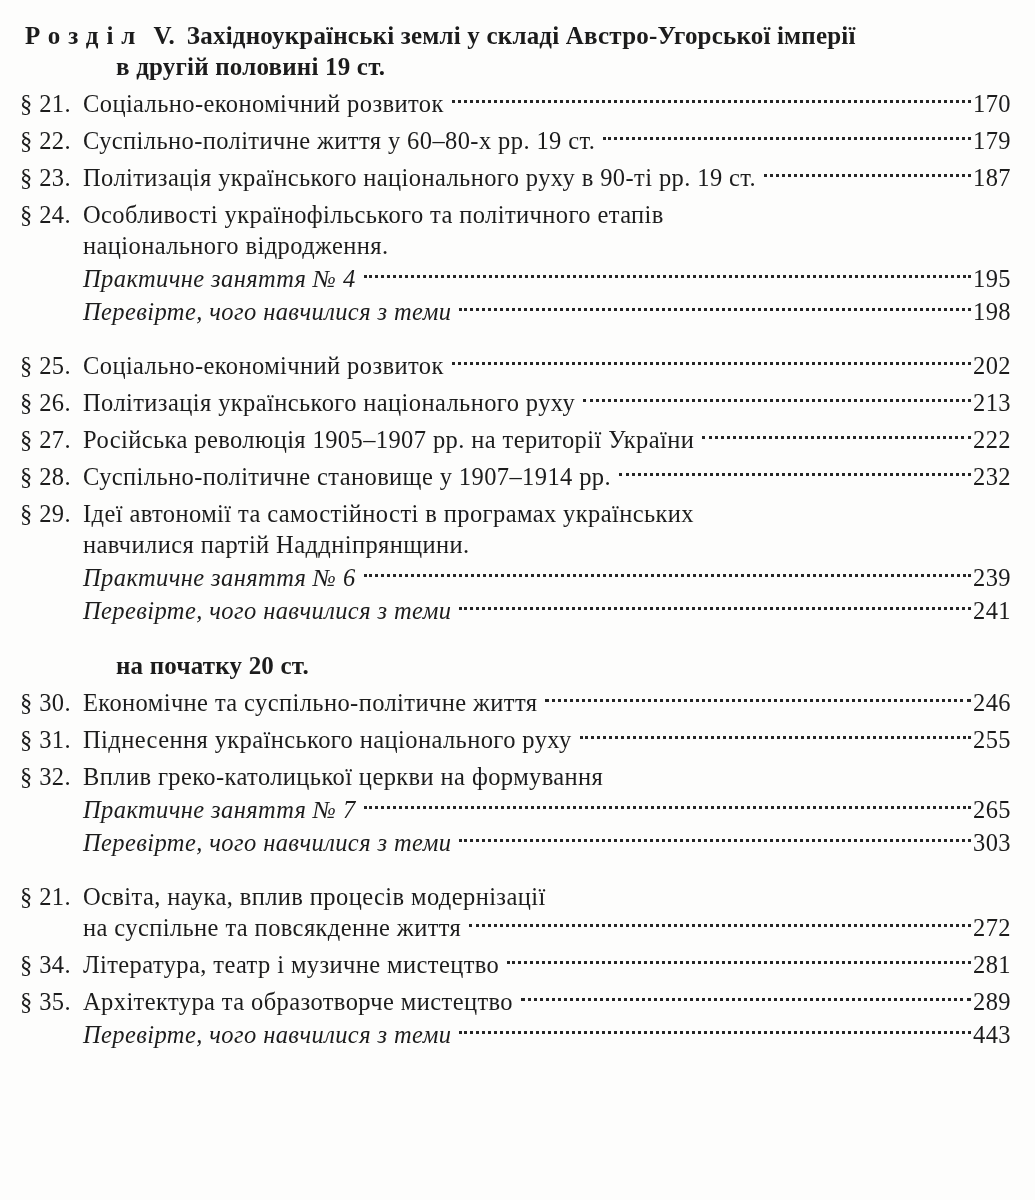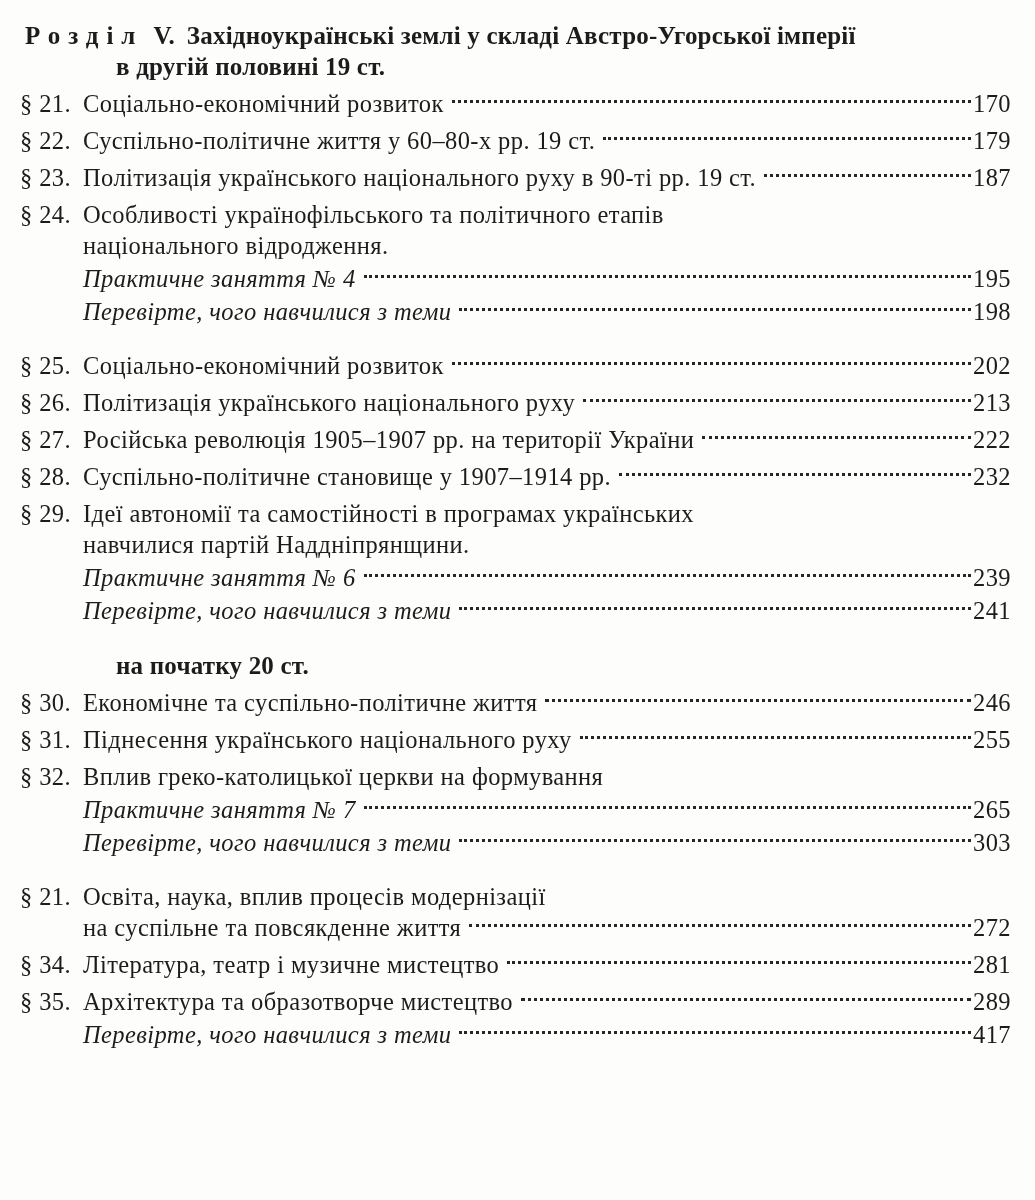--- a/index.html
+++ b/index.html
@@ -189,16 +189,16 @@
       </div>
       <div class="row">
         <span class="num">§ 35.</span>
         <span class="txt">Архітектура та образотворче мистецтво</span>
         <span class="leader"></span>
         <span class="pg">289</span>
       </div>
       <div class="row cont ital">
         <span class="txt">Перевірте, чого навчилися з теми</span>
         <span class="leader"></span>
-        <span class="pg">417</span>
+        <span class="pg">443</span>
       </div>
     </section>
   </div>
 
 </body></html>

